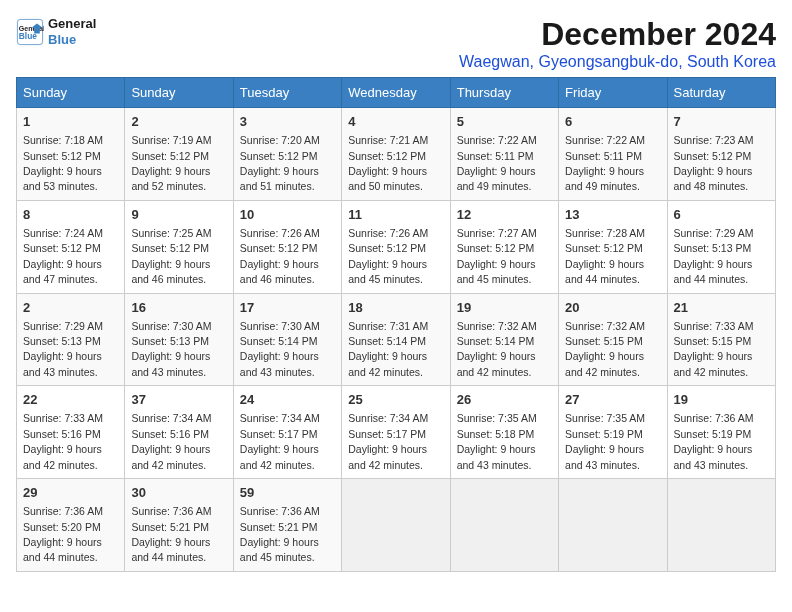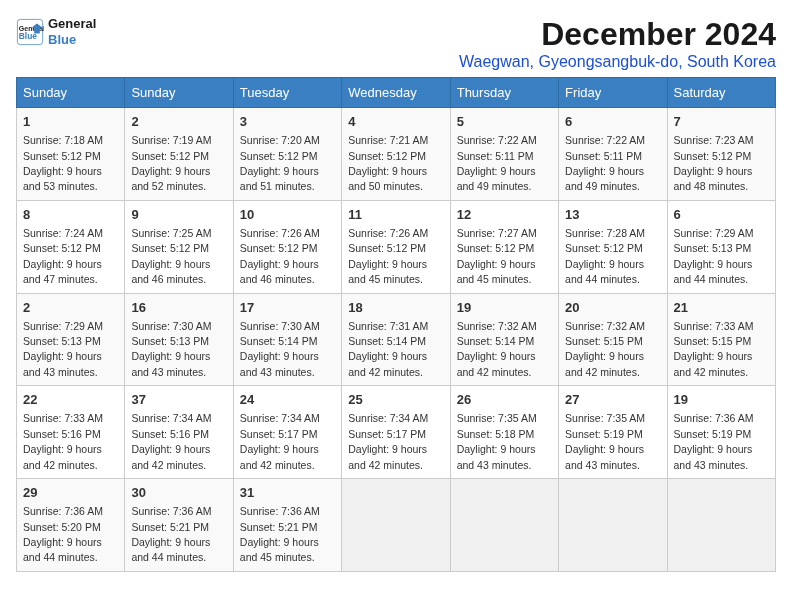--- a/index.html
+++ b/index.html
@@ -247,21 +247,21 @@
       <tr>
         <td>
         <span class="day-num">29</span>
         <span class="day-info">Sunrise: 7:36 AM<br>Sunset: 5:20 PM<br>Daylight: 9 hours and 44 minutes.</span>
       </td>
         <td>
         <span class="day-num">30</span>
         <span class="day-info">Sunrise: 7:36 AM<br>Sunset: 5:21 PM<br>Daylight: 9 hours and 44 minutes.</span>
       </td>
         <td>
-        <span class="day-num">31</span>
+        <span class="day-num">59</span>
         <span class="day-info">Sunrise: 7:36 AM<br>Sunset: 5:21 PM<br>Daylight: 9 hours and 45 minutes.</span>
       </td>
         <td class="empty-cell"></td>
         <td class="empty-cell"></td>
         <td class="empty-cell"></td>
         <td class="empty-cell"></td>
       </tr>
     </tbody>
 </table>
 

